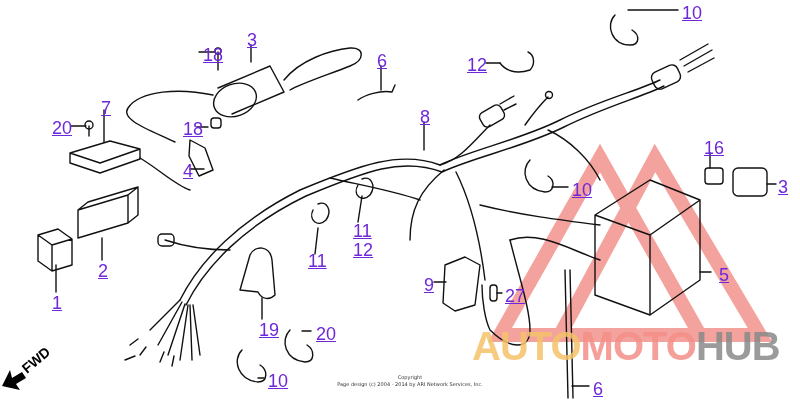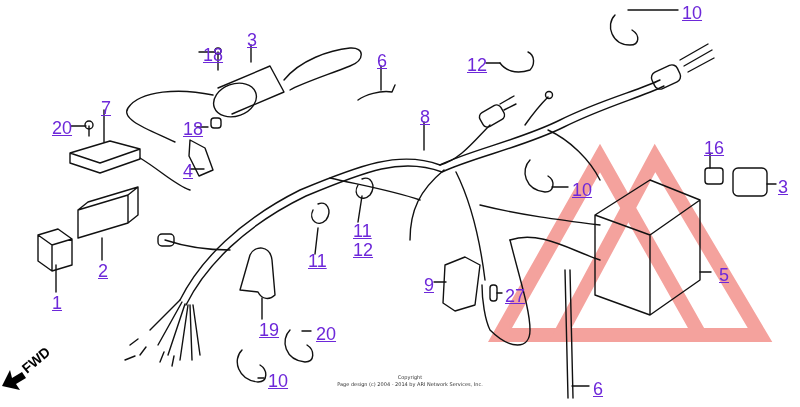--- a/index.html
+++ b/index.html
@@ -131,13 +131,16 @@
   <span class="lbl" style="left:505px;top:287px">27</span>
 
   <svg class="art" width="800" height="407">
     <polygon points="2,386 10,370 12,378 22,372 26,378 16,384 20,390" fill="#000"></polygon>
   </svg>
   <span class="fwd">FWD</span>
 
   <div class="copy" style="left:300px;top:374px;width:220px">Copyright</div>
   <div class="copy" style="left:300px;top:381px;width:220px">Page design (c) 2004 - 2014 by ARI Network Services, Inc.</div>
 
+  <div class="wm-text">
+    <span style="color:#f5c36b">AUTO</span><span style="color:#f48f89">MOTO</span><span style="color:#8a8a8a">HUB</span>
+  </div>
 </div>
 
 </body></html>

